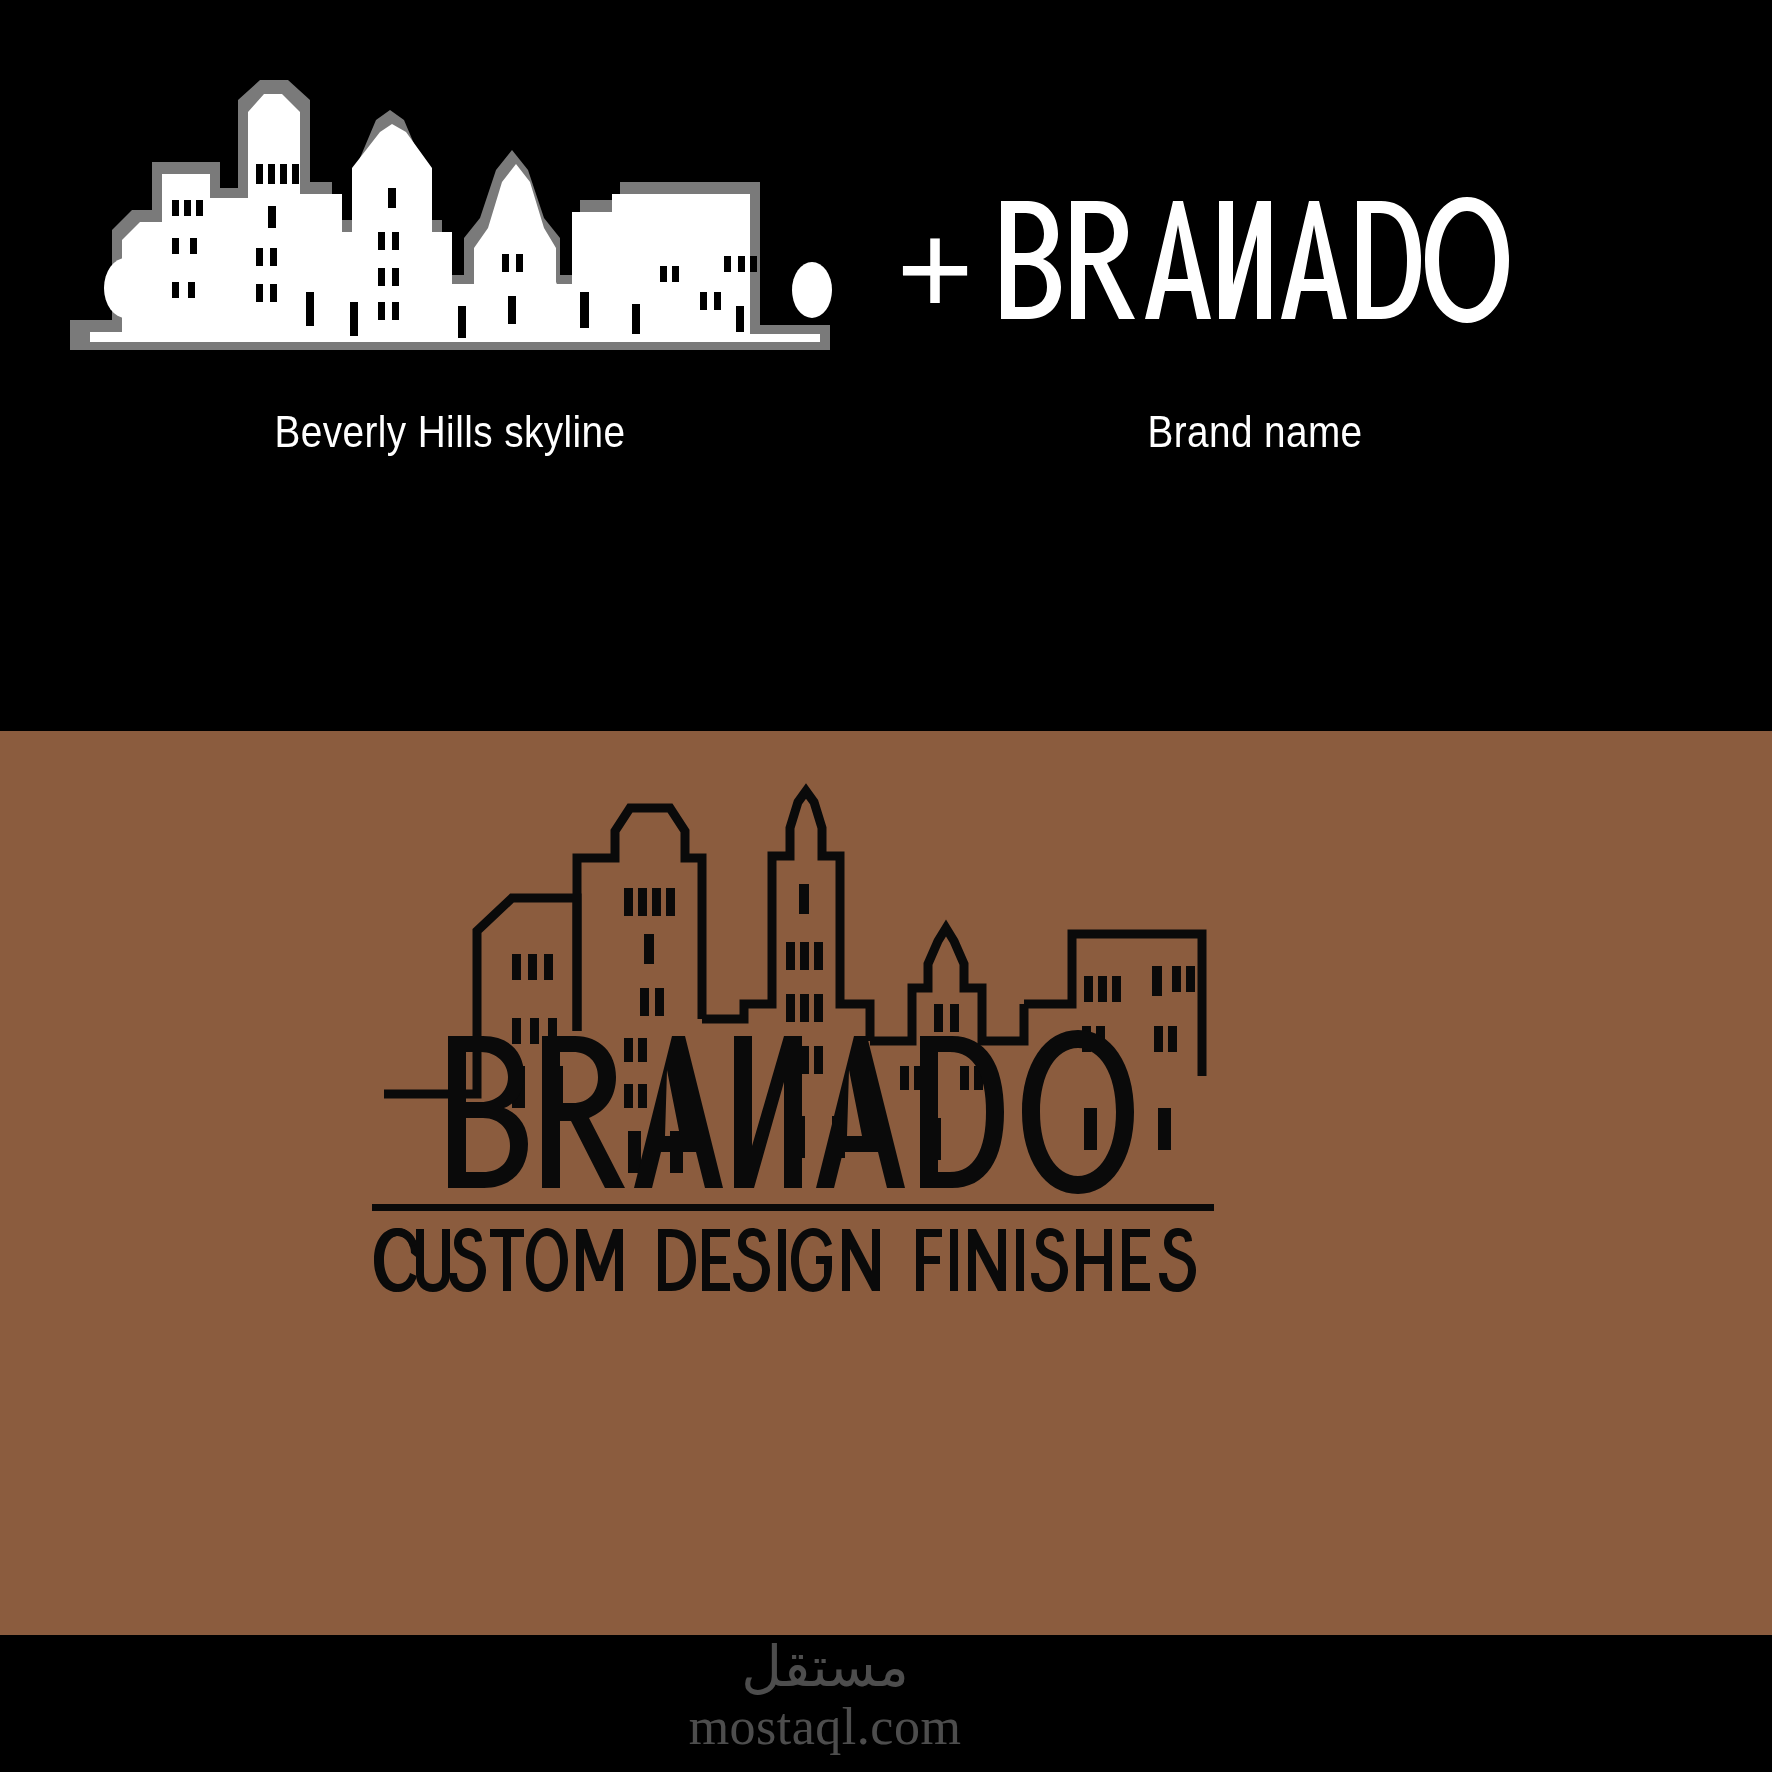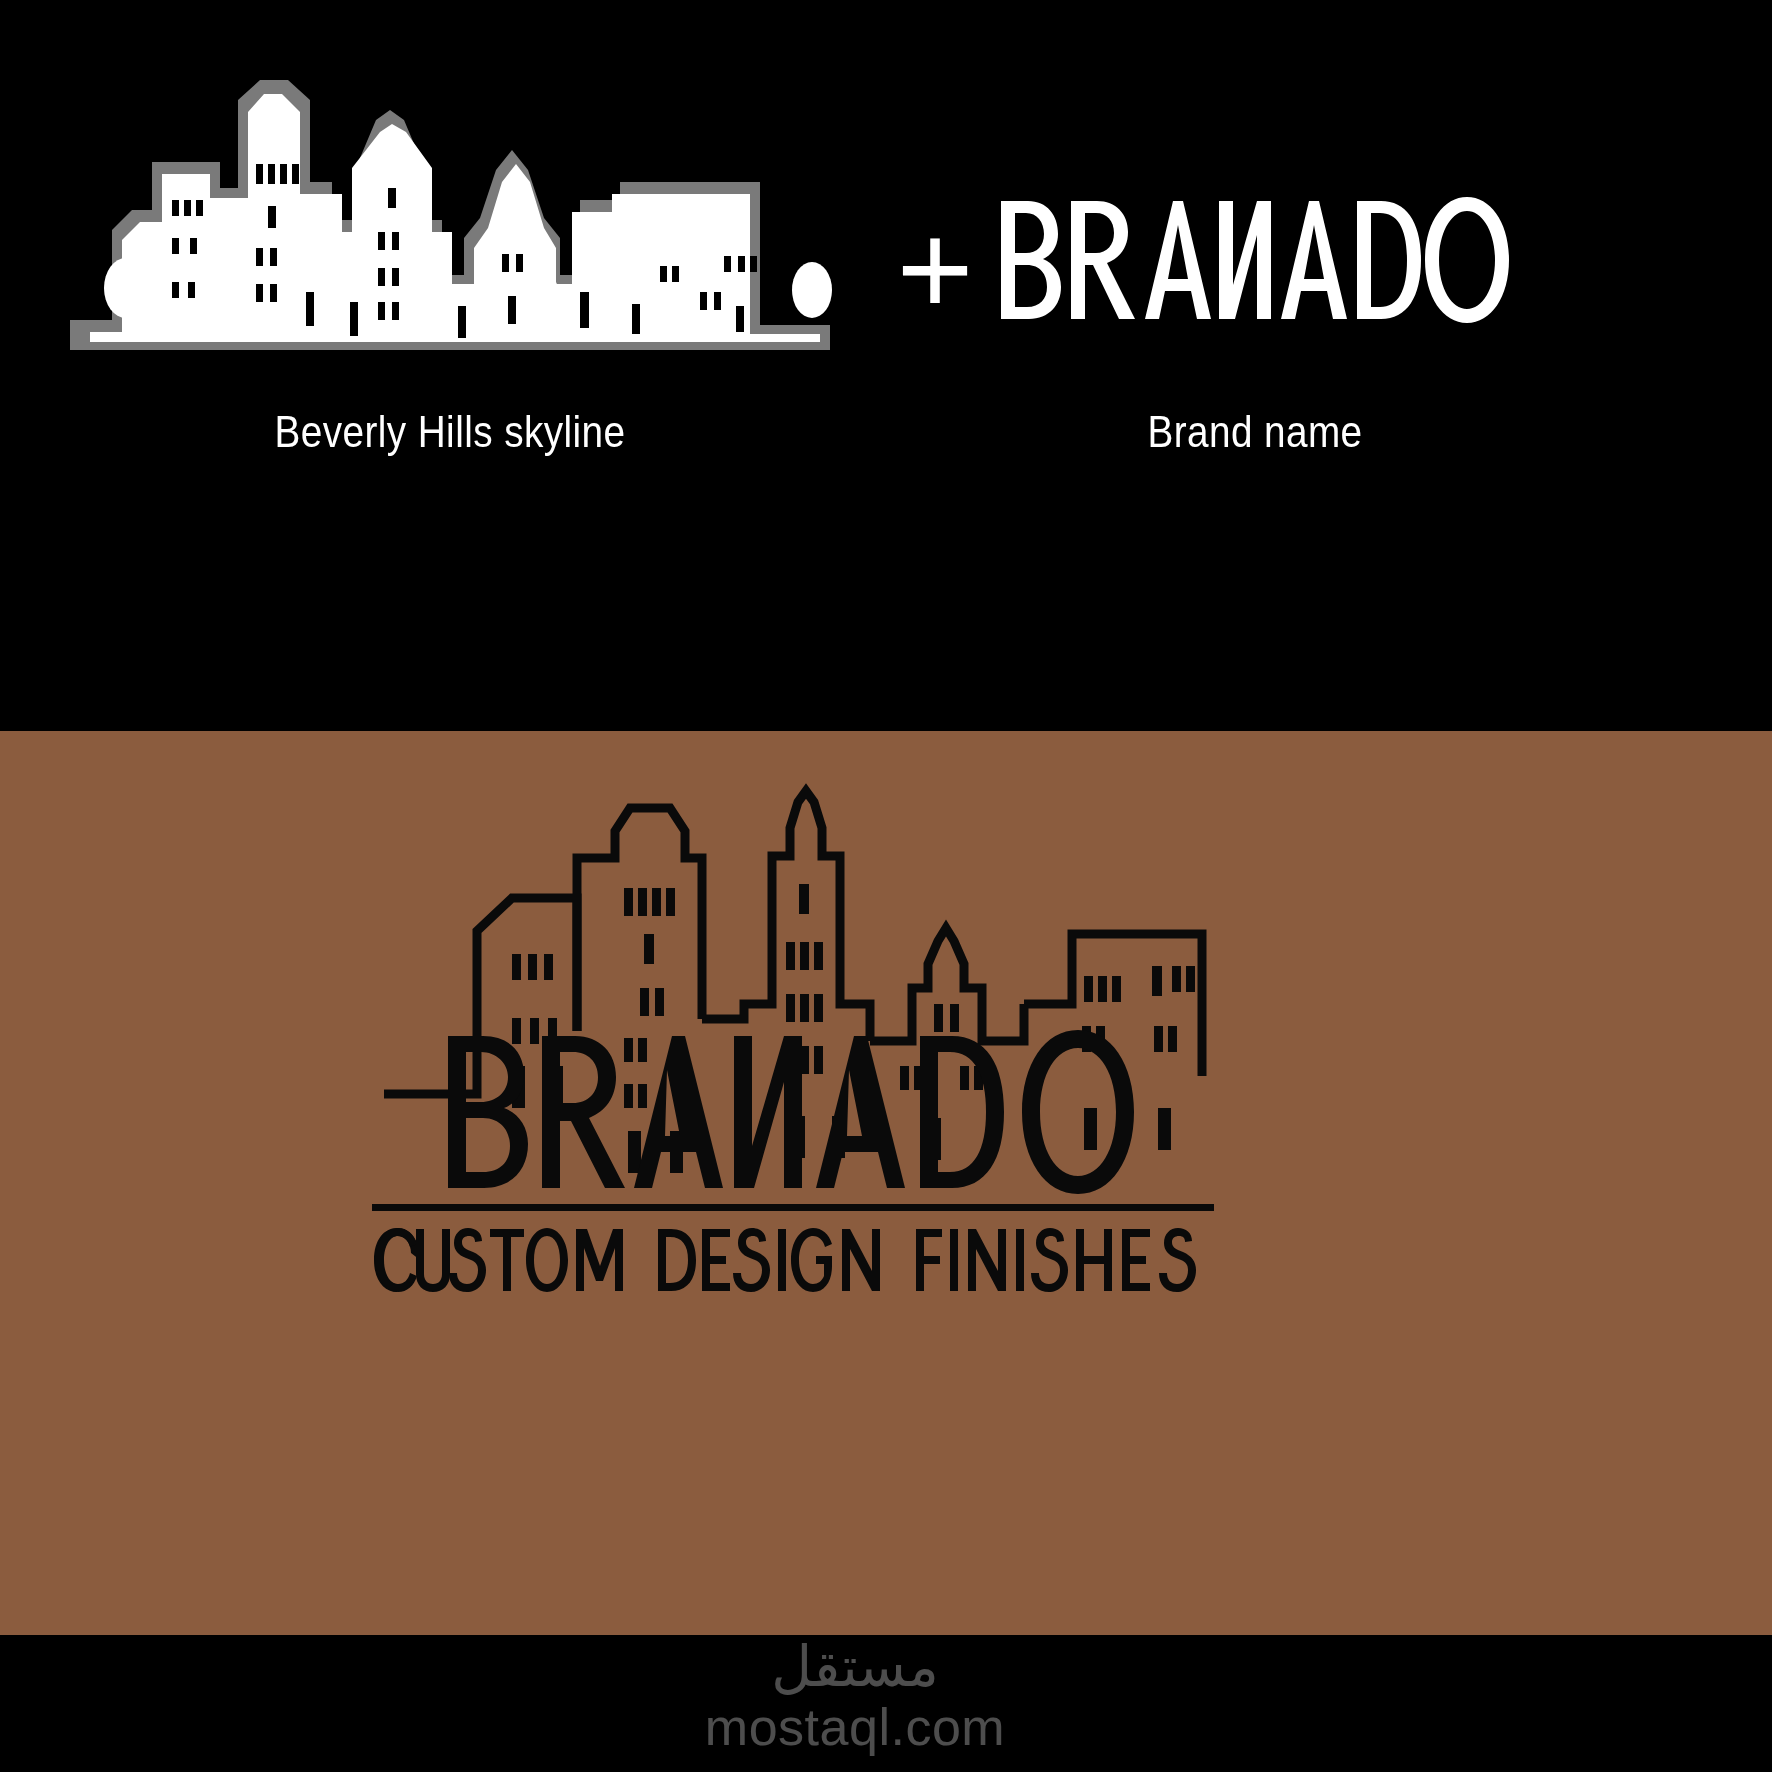--- a/index.html
+++ b/index.html
@@ -123,40 +123,40 @@
     font-stretch: condensed;
     white-space: nowrap;
     transform: scaleX(0.78);
     transform-origin: left top;
     letter-spacing: 1px;
   }
 
   
   #watermark {
     position: absolute;
-    left: 690px;
+    left: 660px;
     top: 1636px;
     width: 330px;
     height: 130px;
     opacity: 0.30;
     pointer-events: none;
     text-align: center;
   }
   #watermark-arabic {
     color: #ffffff;
     font-size: 56px;
     line-height: 62px;
     font-family: "DejaVu Sans", sans-serif;
     direction: rtl;
   }
   #watermark-domain {
     color: #ffffff;
     font-size: 52px;
     line-height: 58px;
-    font-family: Liberation Sans, sans-serif;
+    font-family: Liberation Serif, serif;
     letter-spacing: 0.5px;
   }
 </style>
 </head>
 <body>
 
 <div id="page">
 
   <div id="top-section">
 

